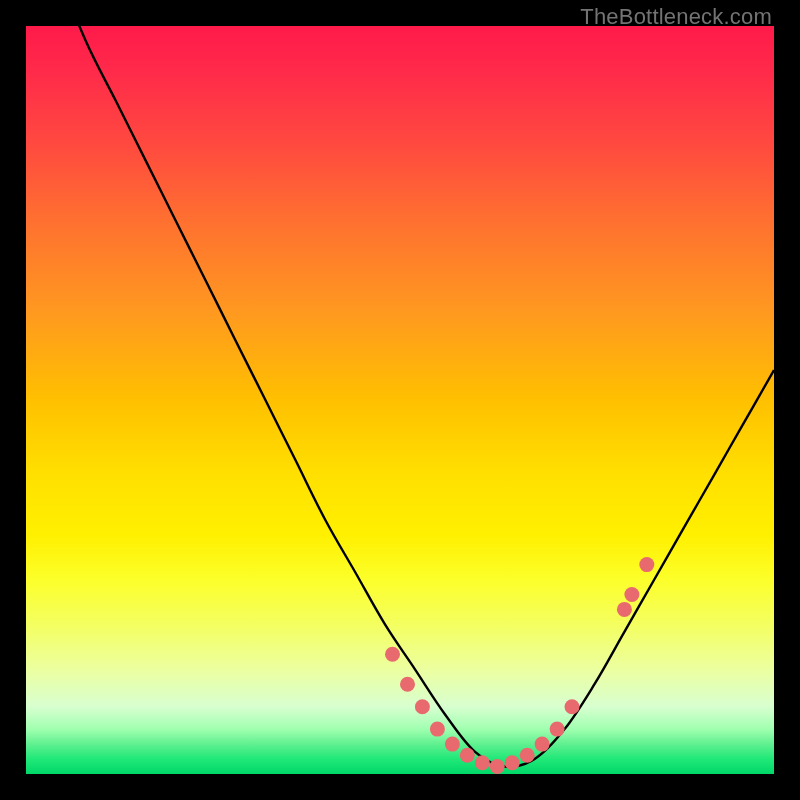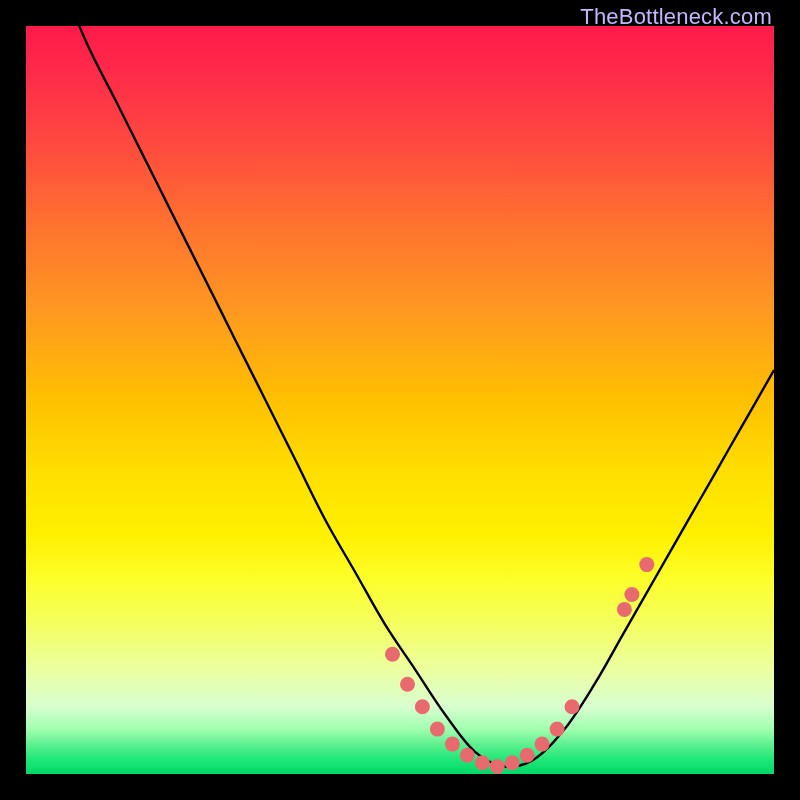--- a/index.html
+++ b/index.html
@@ -51,21 +51,21 @@
       #20e878 98%,
       #00d868 100%
     );
   }
   .watermark {
     position: absolute;
     top: 4px;
     right: 28px;
     font-size: 22px;
     font-weight: 500;
-    color: #c4b5fd;
+    color: #737373;
     letter-spacing: 0.2px;
   }
   svg.curve {
     position: absolute;
     top: 0;
     left: 0;
     width: 100%;
     height: 100%;
   }
 </style>

